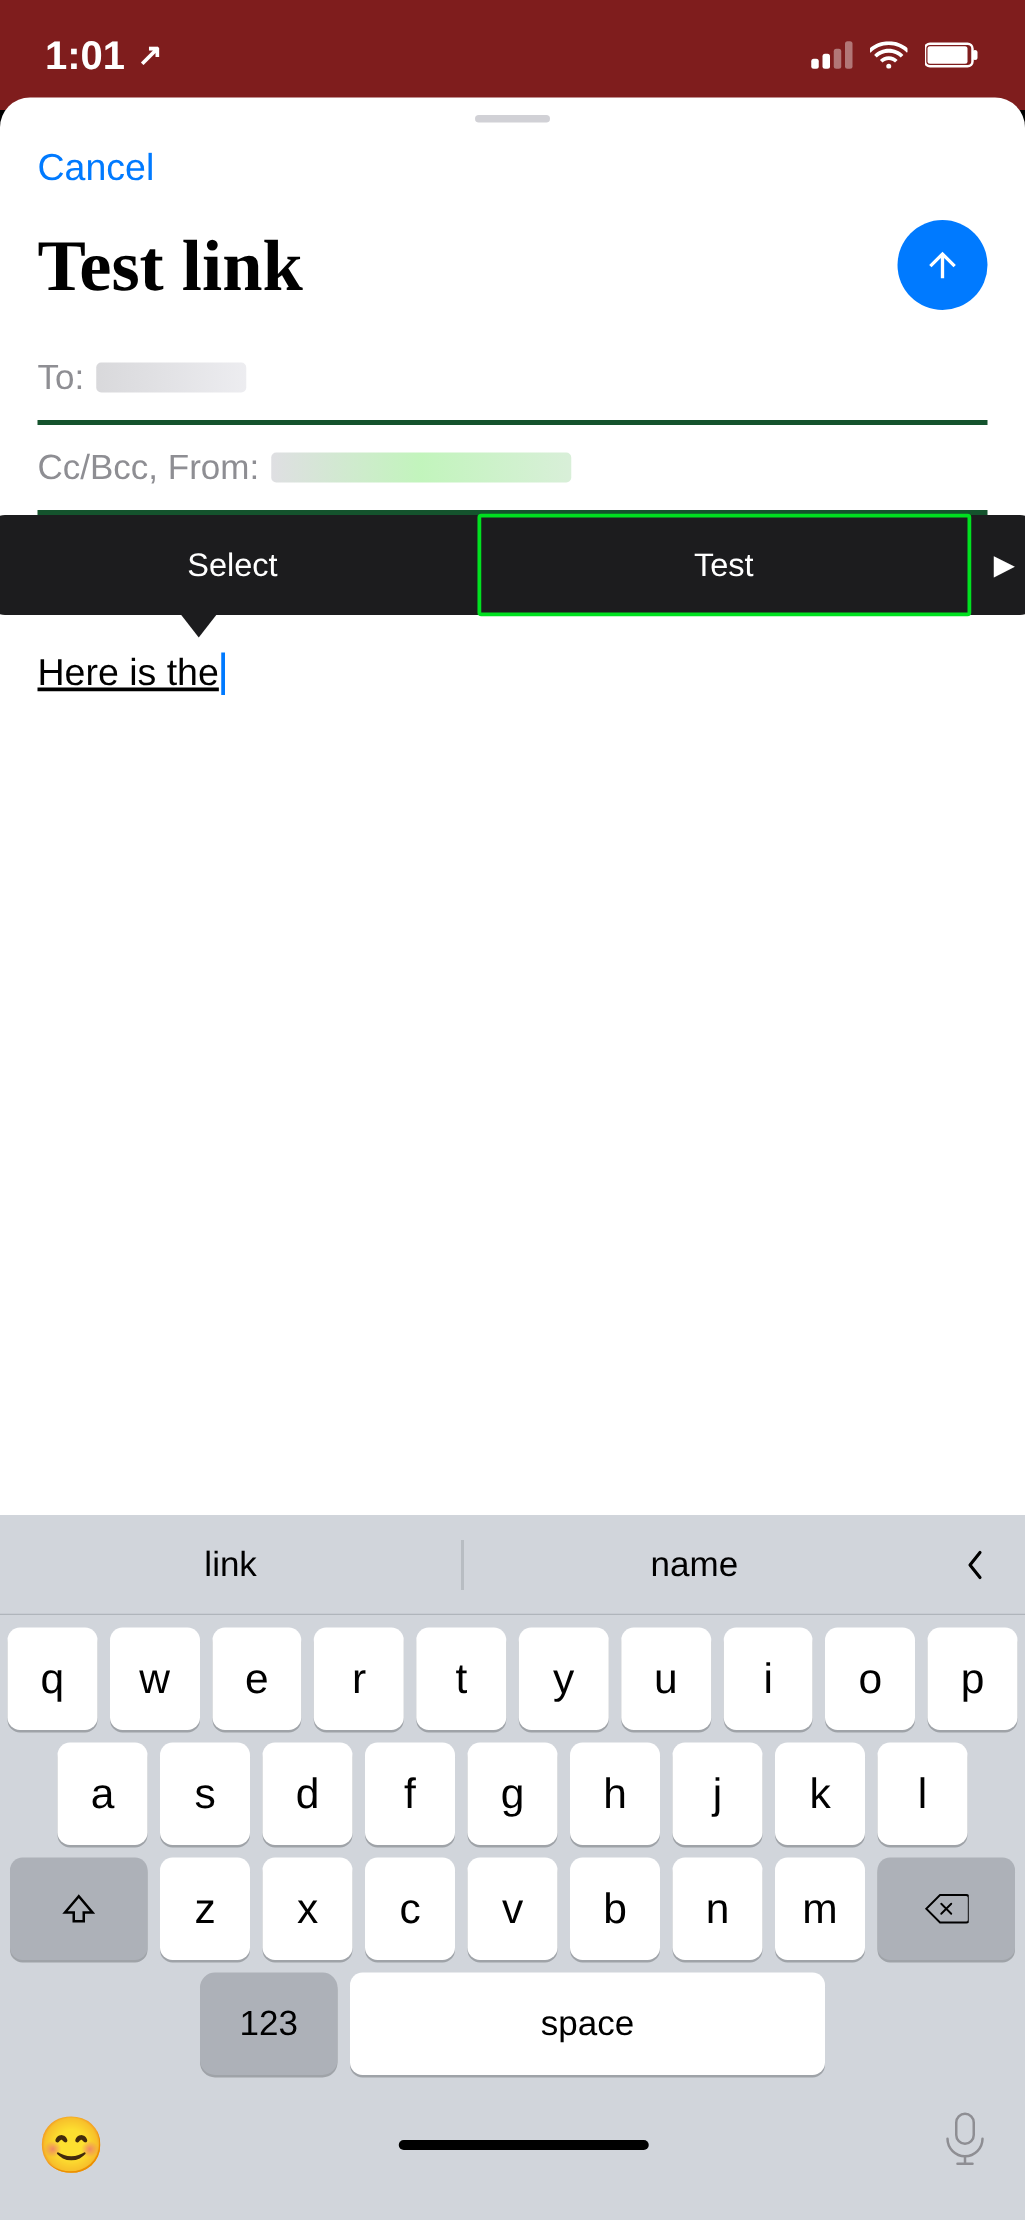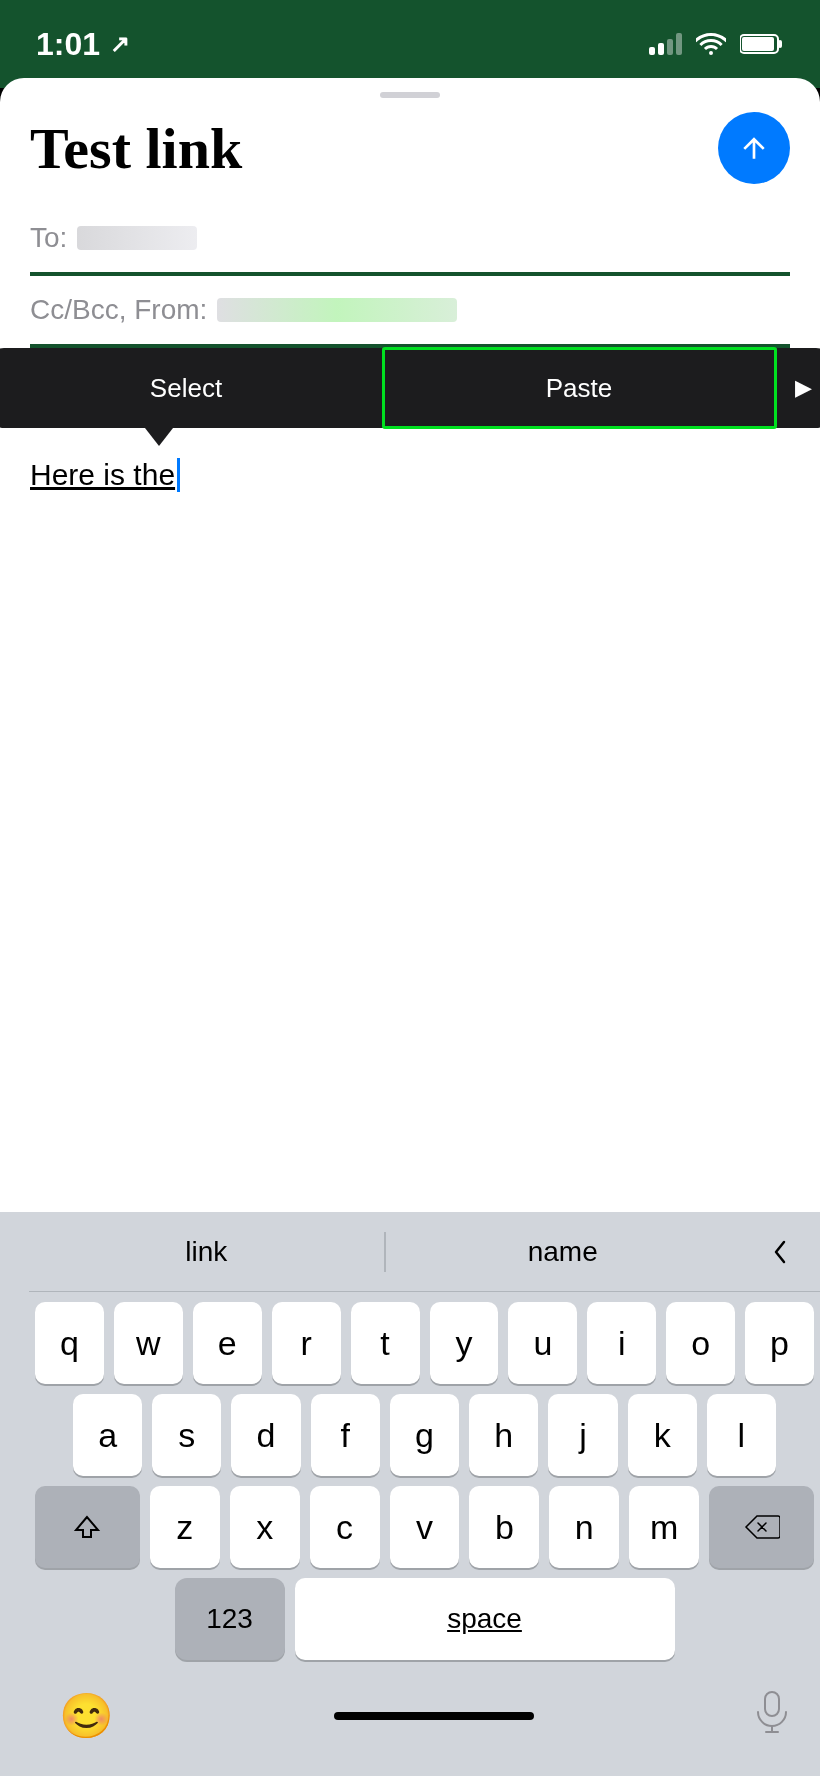--- a/index.html
+++ b/index.html
@@ -10,21 +10,21 @@
       background: #000;
       font-family: -apple-system, 'SF Pro Display', 'Helvetica Neue', Arial, sans-serif;
       overflow: hidden;
       position: relative;
     }
 
     
     .status-bar {
       width: 100%;
       height: 88px;
-      background: #14532d;
+      background: #7f1d1d;
       display: flex;
       align-items: center;
       justify-content: space-between;
       padding: 15px 36px;
     }
     .status-time {
       color: #fff;
       font-size: 32px;
       font-weight: 600;
       display: flex;
@@ -227,21 +227,20 @@
       vertical-align: middle;
     }
 
     
     .keyboard-container {
       position: absolute;
       bottom: 0;
       left: 0;
       right: 0;
       background: #d1d5db;
-      padding-left: 29px;
     }
 
     
     .predictive-bar {
       background: #d1d5db;
       display: flex;
       align-items: center;
       height: 80px;
       border-bottom: 1px solid #b0b5bb;
     }
@@ -294,21 +293,20 @@
       font-weight: 400;
       flex: 1;
       max-width: 72px;
     }
     .key.space-key {
       background: #fff;
       flex: 4;
       max-width: 380px;
       font-size: 28px;
       color: #000;
-      text-decoration: underline;
     }
     .key.return-key {
       background: #adb1b8;
       flex: 2;
       max-width: 160px;
       font-size: 28px;
     }
     .key.num-key {
       background: #adb1b8;
       flex: 1.5;
@@ -370,20 +368,21 @@
       <rect x="2" y="4" width="32" height="14" rx="2" fill="white"></rect>
     </svg>
   </div>
 </div>
 
 <div class="sheet">
   <div class="sheet-handle"></div>
 
   <div class="compose-area">
 
+    <span class="cancel-btn">Cancel</span>
 
     <div class="email-title">
       <span>Test link</span>
       <div class="send-btn">
         <svg viewBox="0 0 24 24">
           <path d="M12 4l-1.4 1.4 5.6 5.6H4v2h12.2l-5.6 5.6L12 20l8-8z" transform="rotate(-90, 12, 12)"></path>
         </svg>
       </div>
     </div>
 
@@ -394,21 +393,21 @@
 
     <div class="field-row">
       <span class="field-label">Cc/Bcc, From:</span>
       <div class="field-value-blur-long"></div>
     </div>
   </div>
 
   <div class="context-menu-wrapper">
     <div class="context-menu">
       <div class="context-menu-item">Select</div>
-      <div class="context-menu-item paste-highlighted">Paste</div>
+      <div class="context-menu-item paste-highlighted">Test</div>
       <div class="context-menu-more">▶</div>
       <div class="context-menu-arrow"></div>
     </div>
   </div>
 
   <div class="body-area">
     <span>Here is the</span>
     <span class="cursor"></span>
   </div>
 

